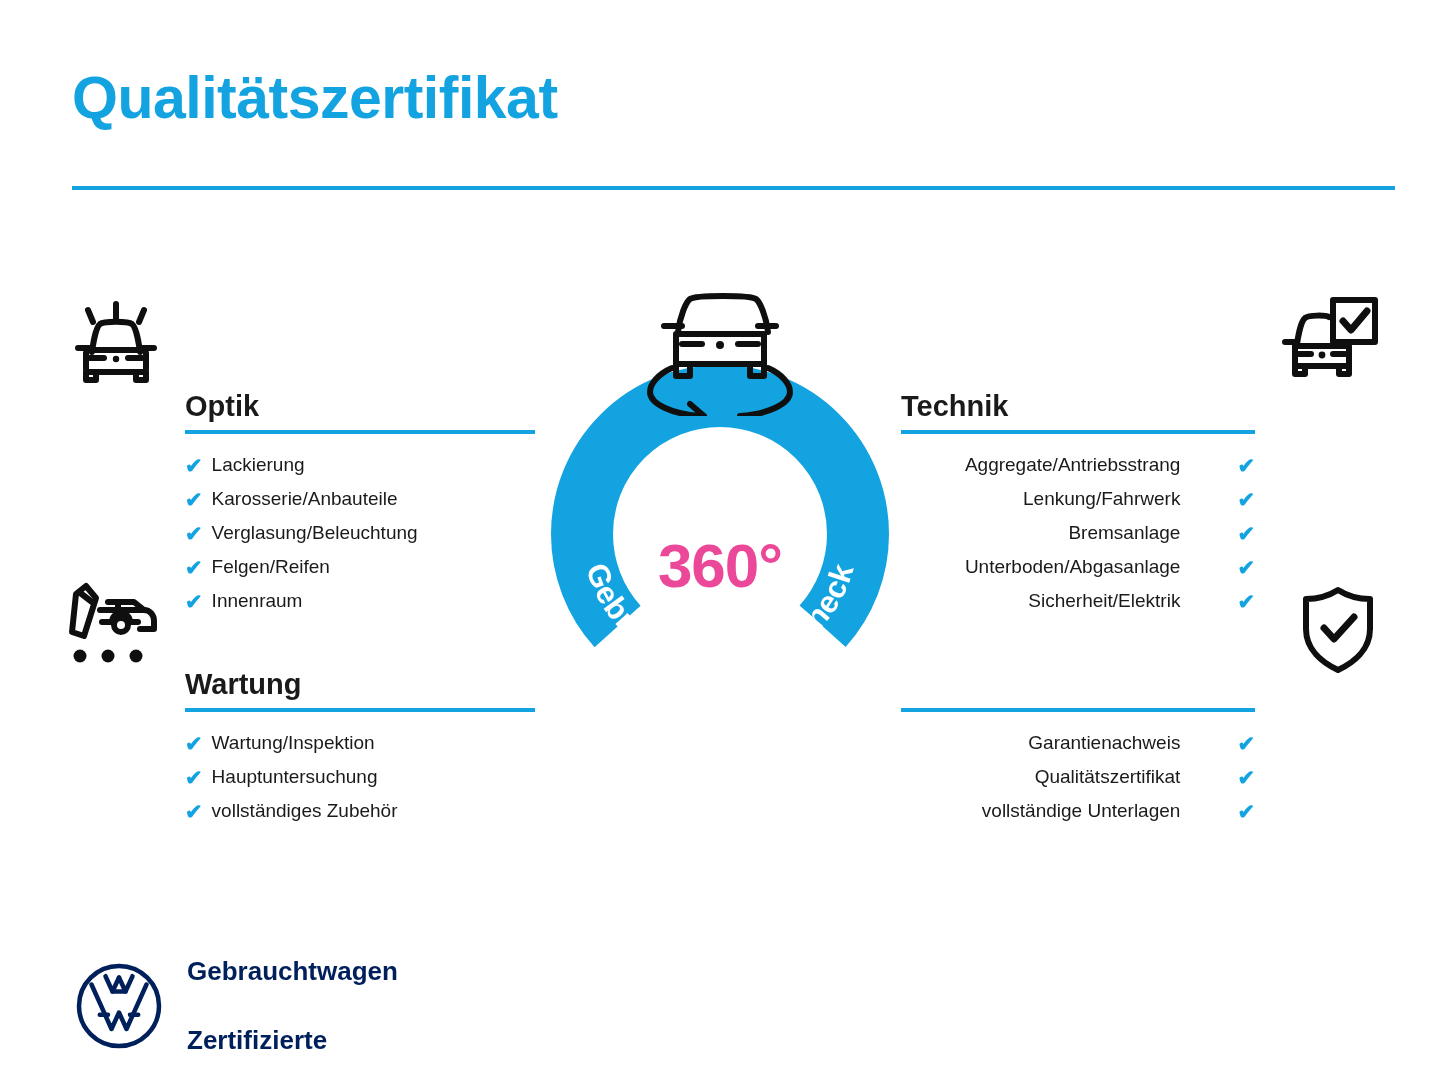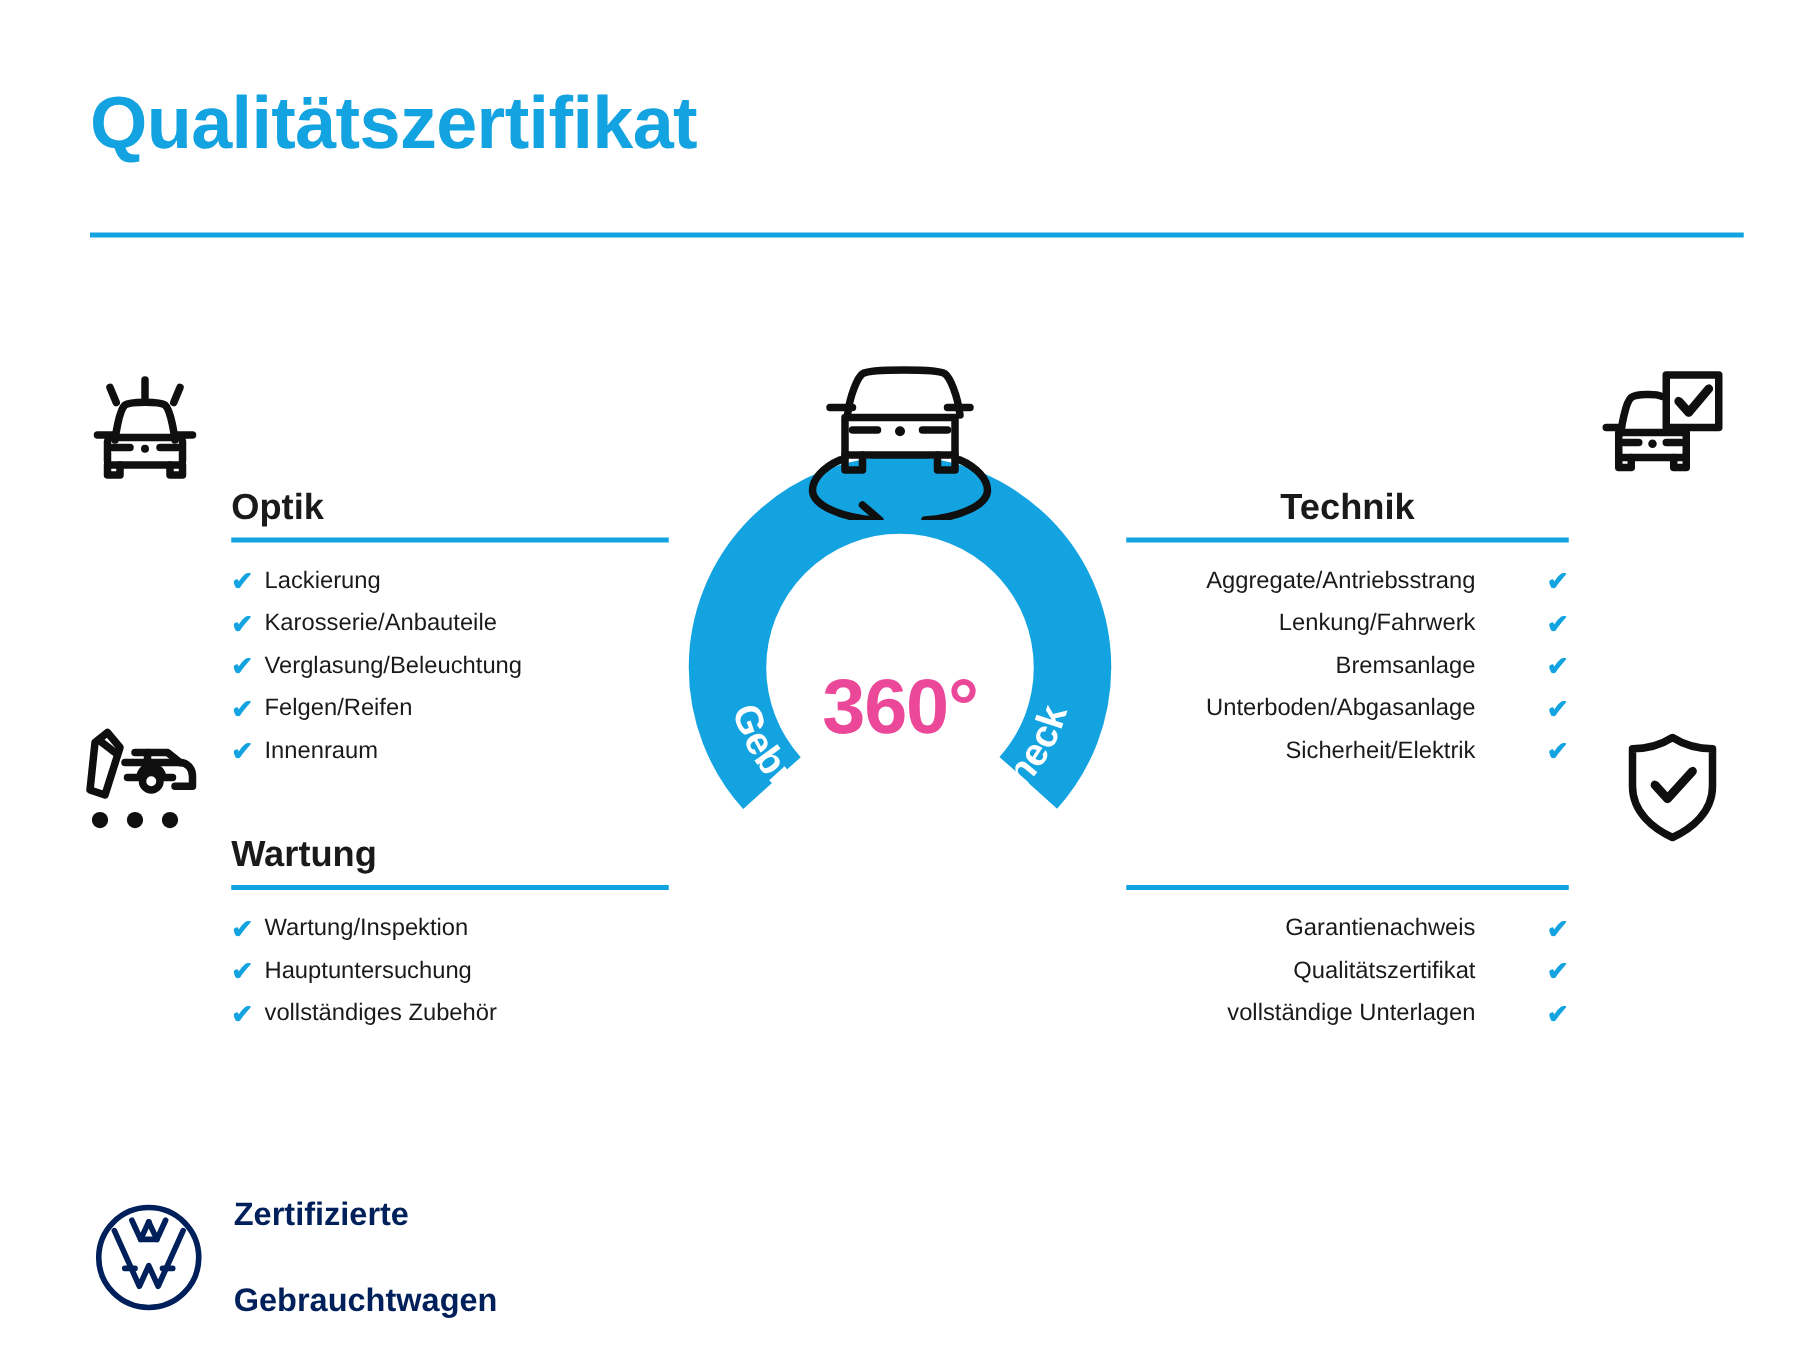--- a/index.html
+++ b/index.html
@@ -90,21 +90,21 @@
   }
 
   
   .col-left { text-align: left; }
   .col-left .sec-title { text-align: left; }
   .col-left .sec-list li { justify-content: flex-start; }
   .col-left .check { margin-right: 9px; }
 
   
   .col-right { text-align: right; }
-  .col-right .sec-title { text-align: center; }
+  .col-right .sec-title { text-align: left; }
   .col-right .sec-list li { justify-content: flex-end; gap: 48px; }
   .col-right .check { margin-left: 9px; }
 
   
   .sec-icon {
     position: absolute;
   }
 
   
   #badge {
@@ -352,18 +352,18 @@
         <path d="M36.5 67 L30.5 53 M51.5 67 L57.5 53" stroke-width="0"></path>
         <path d="M30.5 14.2 L37.5 29.5 L44 15.5"></path>
         <path d="M16.5 22.5 L30.5 14.2" stroke-width="0"></path>
         <path d="M37.5 29.5 L50.5 29.5"></path>
         <path d="M25 53 L44 12" stroke-width="0"></path>
         <path d="M16.8 22.3 C16.8 22.3 28 48 36.6 66.9" stroke-width="0"></path>
         <path d="M24.8 52.7 L33 52.7 M55 52.7 L63.2 52.7"></path>
       </svg>
     </div>
     <div id="vw-text">
+      <div>Gebrauchtwagen</div>
       <div>Zertifizierte</div>
-      <div>Gebrauchtwagen</div>
     </div>
   </div>
 
 </div>
 
 </body></html>

